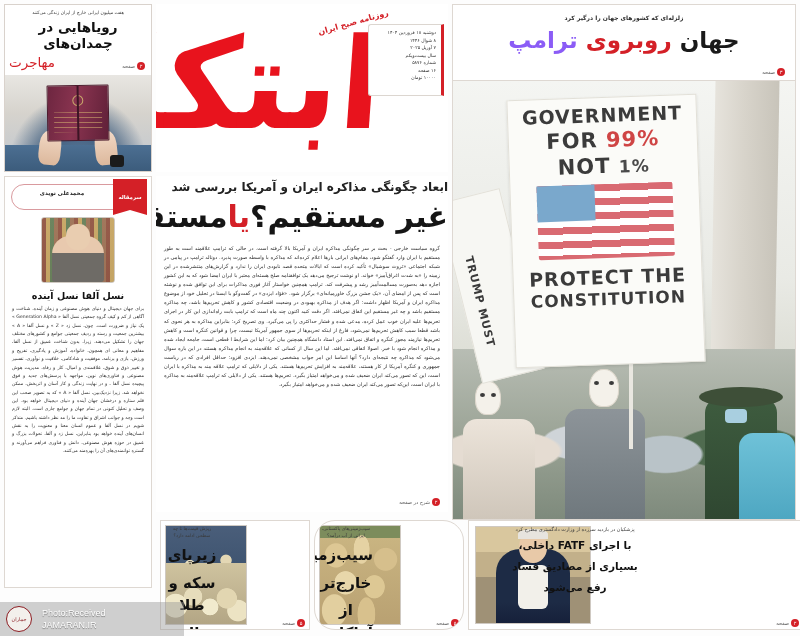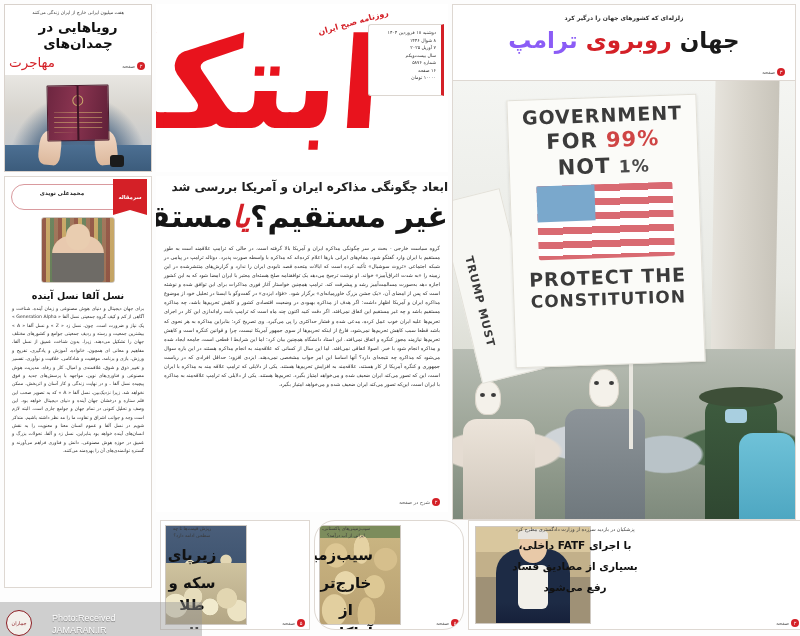--- a/index.html
+++ b/index.html
@@ -395,21 +395,21 @@
   #main-article .ma-head {
     font-size: 30px;
     font-weight: bold;
     text-align: center;
     direction: rtl;
     padding-top: 5px;
     letter-spacing: -1.2px;
     white-space: nowrap;
   }
   #main-article .ma-head .k { color: #151515; }
-  #main-article .ma-head .r { color: #d42027; font-style: italic; }
+  #main-article .ma-head .r { color: #d42027; }
   #main-article .ma-body {
     padding: 10px 8px 0;
   }
   #main-article .ma-badge {
     position: absolute;
     right: 8px; bottom: 6px;
   }
 
   
   #editorial {
@@ -597,25 +597,25 @@
     width:30px; height:10px; background:#e7e4de; border-radius:50% 50% 0 0;
   }
   #card-fatf .sc-text { right: 128px; left: 6px; }
   #card-fatf .sc-kicker { font-size: 5px; }
   #card-fatf .sc-head { font-size: 10.5px; }
 
   
   #watermark {
     position: absolute;
     left: 0; bottom: 0;
-    width: 202px; height: 34px;
+    width: 184px; height: 34px;
     background: rgba(150,150,150,.45);
     display: flex;
-    align-items: flex-end;
-    gap: 20px;
+    align-items: center;
+    gap: 10px;
     padding-left: 6px;
     direction: ltr;
   }
   #watermark .wm-logo {
     width: 26px; height: 26px;
     border-radius: 50%;
     border: 1.5px solid #8b1c22;
     background: #f3f0ec;
     color: #8b1c22;
     font-size: 5px;

